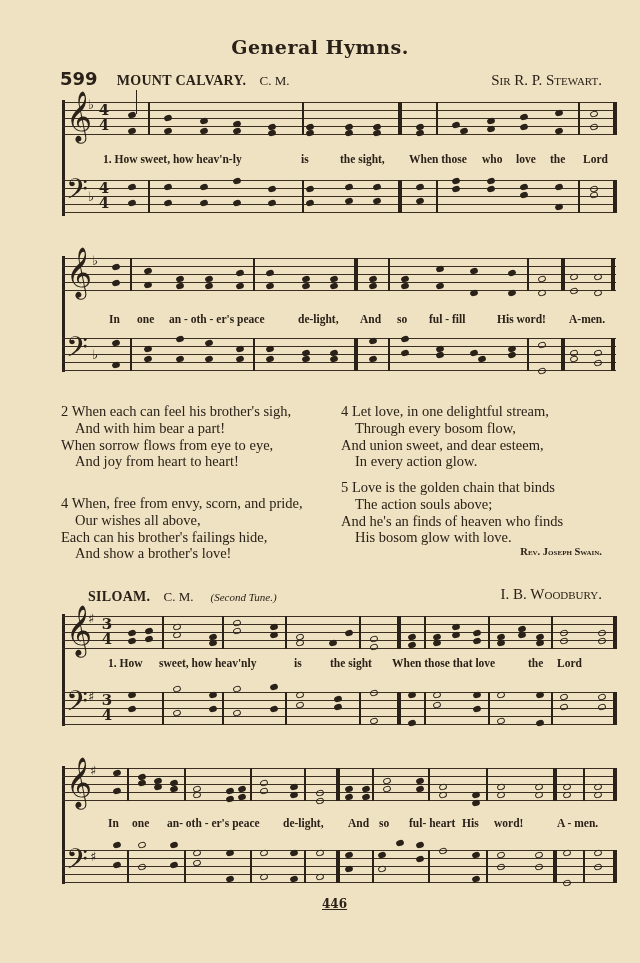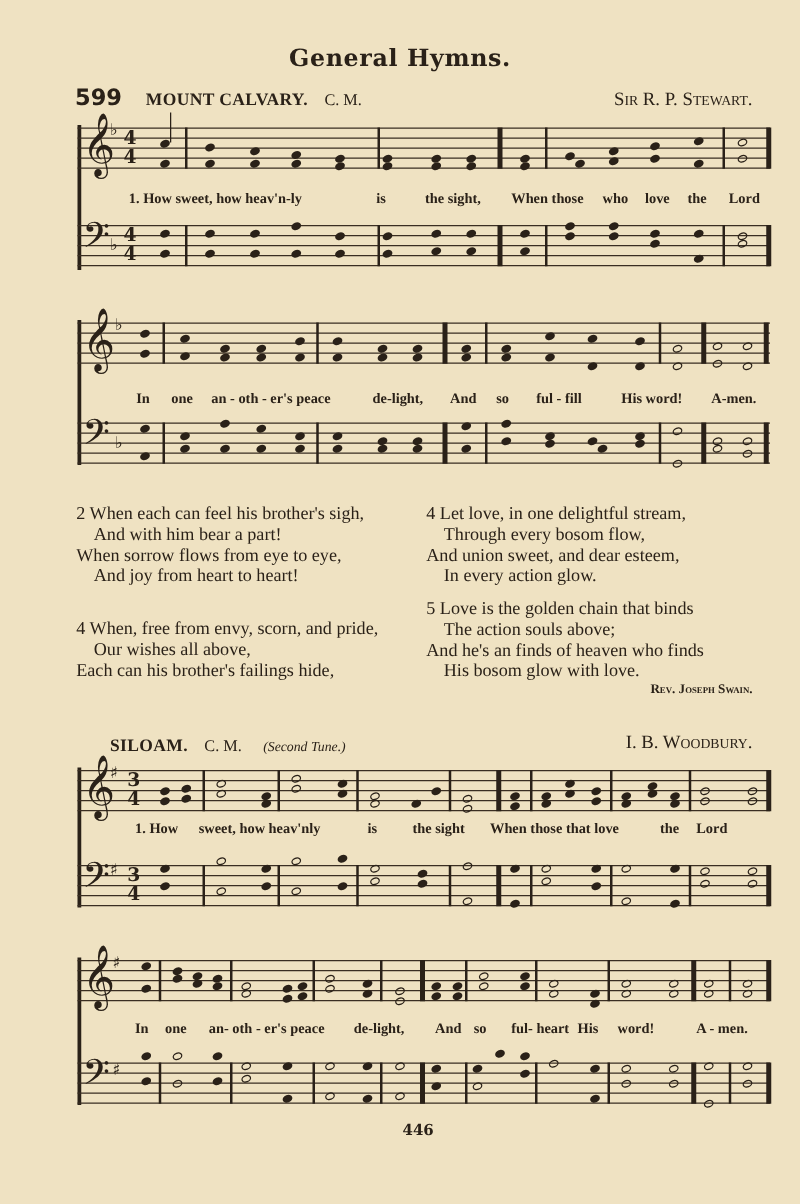--- a/index.html
+++ b/index.html
@@ -37,21 +37,21 @@
   .note { position: absolute; width: 8px; height: 6px; border-radius: 50%; background: #2a2118; transform: rotate(-20deg); }
   .note.half { background: transparent; border: 1.6px solid #2a2118; width: 6px; height: 4px; }
   .stem { position: absolute; width: 1px; background: #2a2118; }
   .verse {
     font-family: "Liberation Serif", serif; font-size: 14.5px; line-height: 16.8px;
     color: #2a2118;
   }
   .verse .ln { white-space: nowrap; }
   .verse .ind { padding-left: 14px; }
   .author { font-family: "Liberation Serif", serif; font-size: 10.5px; font-variant: small-caps; font-weight: bold; }
-  .page-number { font-family: "DejaVu Serif", serif; font-weight: bold; font-size: 12px; }
+  .page-number { font-family: "DejaVu Serif", serif; font-weight: bold; font-size: 12px; text-decoration: underline; }
 </style>
 </head>
 <body>
 
 <div class="abs page-heading">General Hymns.</div>
 
 <div class="abs" style="top:68px; left:60px;">
   <span class="hymn-num">599</span>
   <span class="tune-title" style="margin-left:14px;">MOUNT CALVARY.</span>
   <span class="meter">C. M.</span>
@@ -285,20 +285,21 @@
 <div class="abs verse" style="top:403px; left:61px; width:270px;">
   <div class="ln"><span>2</span> <span>When each can feel his brother's sigh,</span></div>
   <div class="ln ind">And with him bear a part!</div>
   <div class="ln">When sorrow flows from eye to eye,</div>
   <div class="ln ind">And joy from heart to heart!</div>
 </div>
 <div class="abs verse" style="top:479px; left:61px; width:280px;margin-top:16px;">
   <div class="ln"><span>4</span> <span>When, free from envy, scorn, and pride,</span></div>
   <div class="ln ind">Our wishes all above,</div>
   <div class="ln">Each can his brother's failings hide,</div>
+  <div class="ln ind">And show a brother's love!</div>
 </div>
 <div class="abs verse" style="top:403px; left:341px; width:270px;">
   <div class="ln"><span>4</span> <span>Let love, in one delightful stream,</span></div>
   <div class="ln ind">Through every bosom flow,</div>
   <div class="ln">And union sweet, and dear esteem,</div>
   <div class="ln ind">In every action glow.</div>
 </div>
 <div class="abs verse" style="top:479px; left:341px; width:280px;">
   <div class="ln"><span>5</span> <span>Love is the golden chain that binds</span></div>
   <div class="ln ind">The action souls above;</div>

